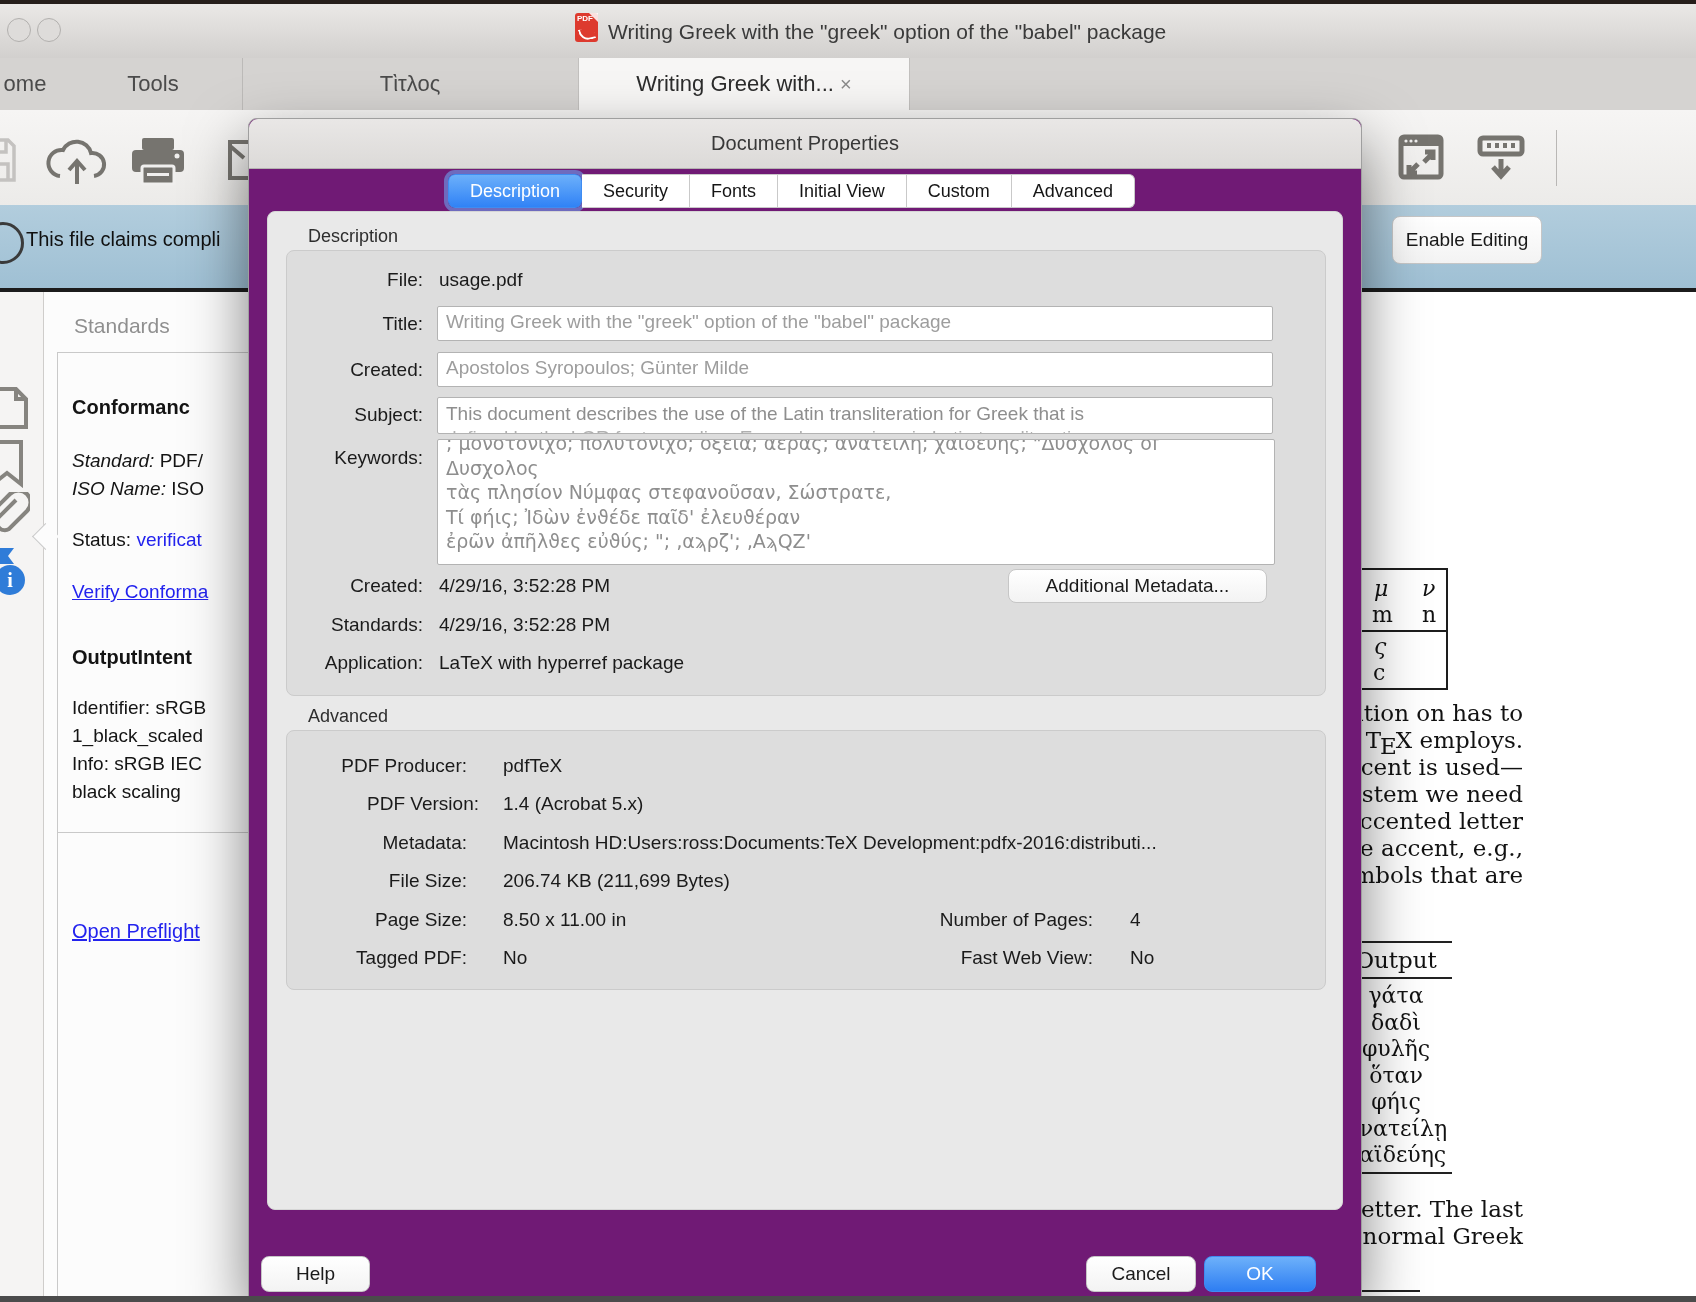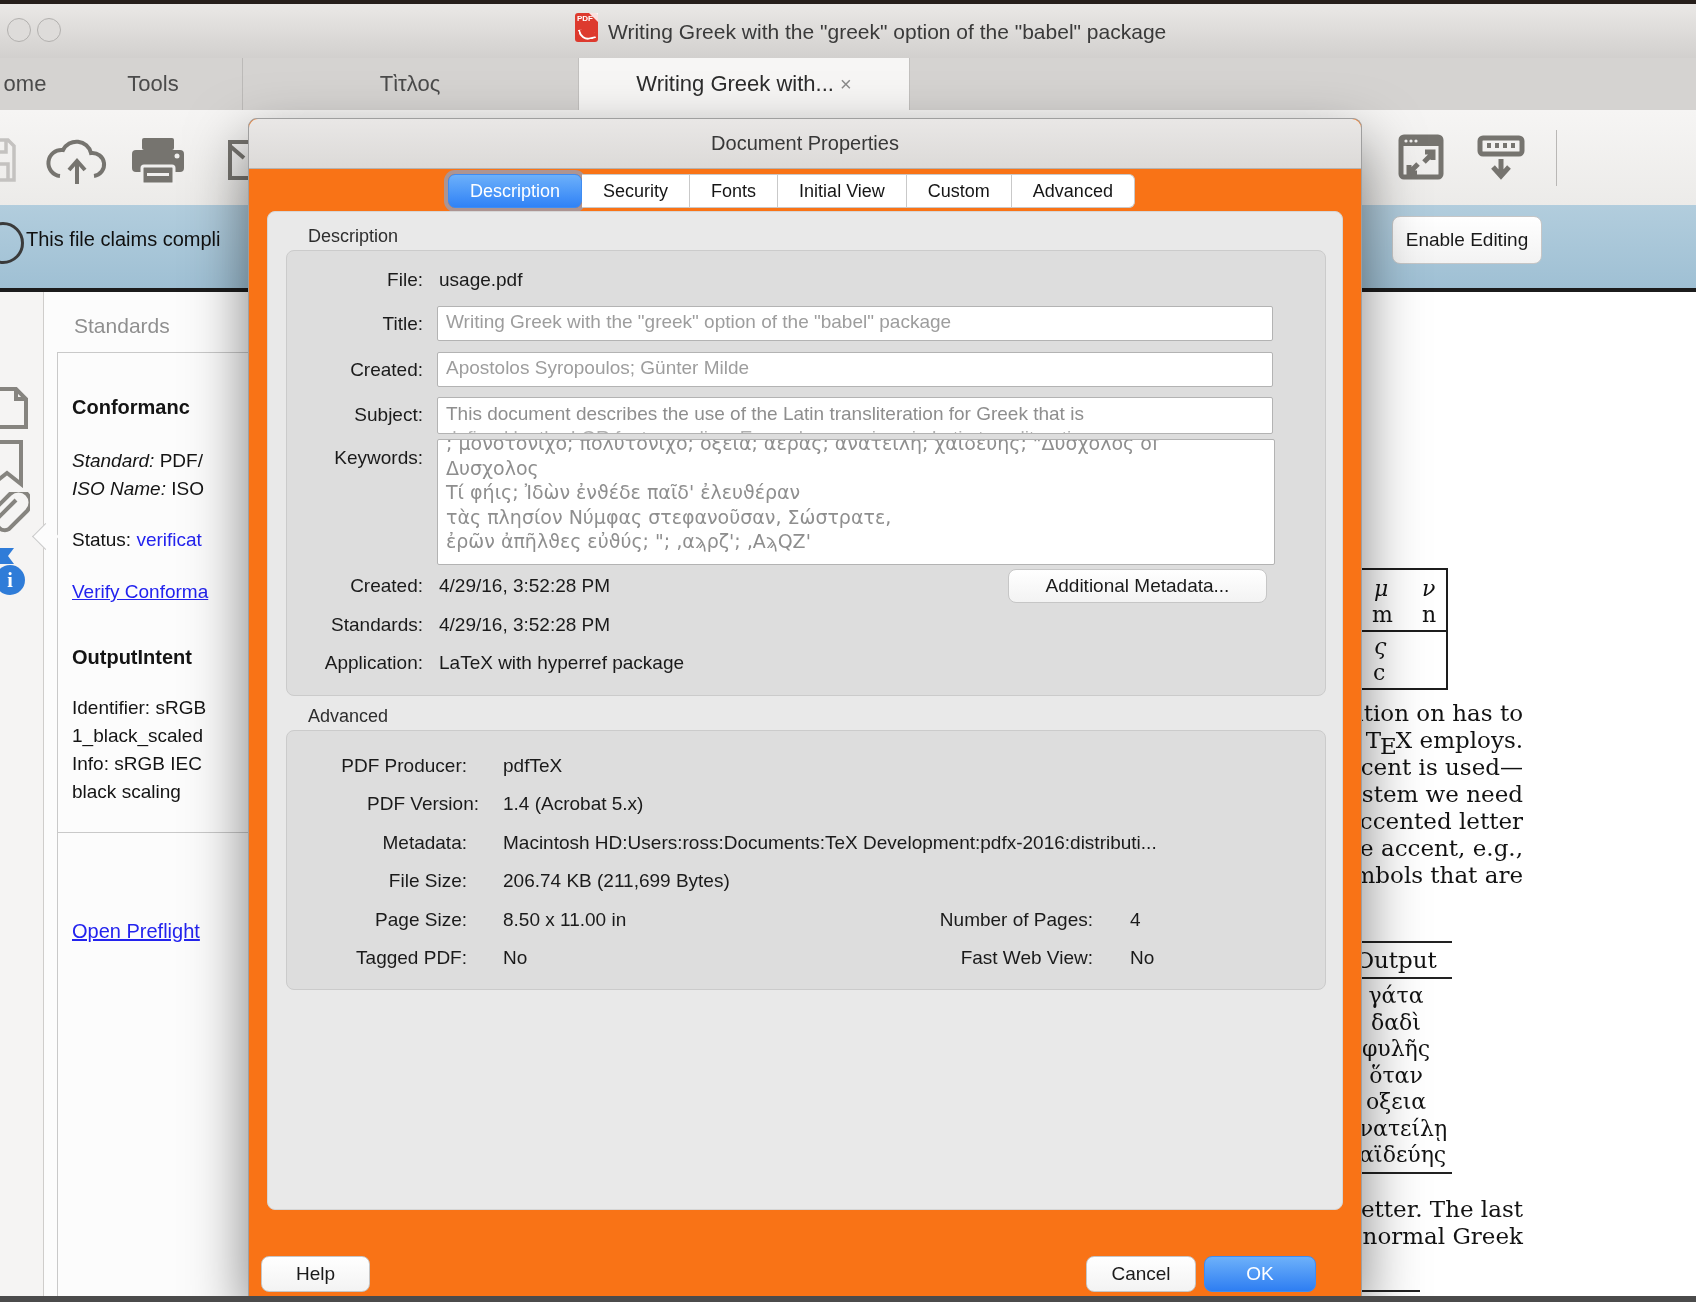--- a/index.html
+++ b/index.html
@@ -49,21 +49,21 @@
   .plink{color:#2323ee;text-decoration:underline;cursor:pointer;}
   .pblue{color:#2323ee;}
   .notch{left:36px;top:527px;width:18px;height:18px;background:#fcfcfc;border-left:1px solid #c9c9c9;
     border-bottom:1px solid #c9c9c9;transform:rotate(45deg);}
   
   .page{left:1360px;top:292px;width:336px;height:1004px;background:#fff;}
   .serif{font-family:"DejaVu Serif","Liberation Serif",serif;color:#121212;}
   .rule{background:#222;height:2px;}
   .texE{display:inline-block;transform:translateY(6px);margin:0 -1px;}
   
-  .dialog{left:248px;top:118px;width:1112px;height:1178px;background:#f97316;border-radius:9px 9px 0 0;
+  .dialog{left:248px;top:118px;width:1112px;height:1178px;background:#701a75;border-radius:9px 9px 0 0;
     box-shadow:0 25px 60px rgba(0,0,0,.5);border:1px solid #9f9f9f;border-bottom:none;}
   .dtitle{left:0;top:0;width:100%;height:49px;background:linear-gradient(180deg,#e9e7e6,#dcdad8);
     border-bottom:1px solid #b5b3b1;border-radius:9px 9px 0 0;text-align:center;line-height:49px;
     font-size:20px;color:#383838;}
   .tabs{left:199px;top:55px;height:34px;display:flex;border-radius:6px;}
   .dtab{background:#fff;border:1px solid #c9c9c9;border-left:none;line-height:32px;font-size:18px;
     color:#151515;padding:0 21px;cursor:pointer;}
   .dtab:first-child{border-left:1px solid #c9c9c9;border-radius:6px 0 0 6px;}
   .dtab:last-child{border-radius:0 6px 6px 0;}
   .dtab.sel{background:linear-gradient(180deg,#6cb0fa,#3082f6);border-color:#3e8cf2;color:#fff;
@@ -238,21 +238,21 @@
   <div class="r serif nowrap" style="right:173px;top:862px;font-size:23px;">symbols that are</div>
 
   <div class="r rule" style="left:1340px;top:941px;width:112px;"></div>
   <div class="r serif" style="left:1340px;top:947px;width:112px;text-align:center;font-size:23px;">Output</div>
   <div class="r rule" style="left:1340px;top:977px;width:112px;"></div>
   <div class="r serif" style="left:1332px;top:983px;width:128px;text-align:center;font-size:22px;line-height:26.5px;">
     <div>γάτα</div>
     <div>δαδὶ</div>
     <div>φυλῆς</div>
     <div>ὅταν</div>
-    <div>οξεια</div>
+    <div>φήις</div>
     <div>ἀνατείλῃ</div>
     <div>χαϊδεύης</div>
   </div>
   <div class="r rule" style="left:1340px;top:1172px;width:112px;"></div>
   <div class="r serif nowrap" style="right:173px;top:1196px;font-size:23px;">letter.  The last</div>
   <div class="r serif nowrap" style="right:173px;top:1223px;font-size:23px;">ite normal Greek</div>
   <div class="r rule" style="left:1340px;top:1290px;width:80px;"></div>
 
   <div class="r dialog">
     <div class="r dtitle">Document Properties</div>
@@ -281,22 +281,22 @@
         <div class="r flabel" style="left:0;top:153px;width:136px;">Subject:</div>
         <div class="r finput" style="left:150px;top:146px;width:818px;height:27px;line-height:24px;white-space:normal;color:#8e8e8e;">
           <div class="nowrap">This document describes the use of the Latin transliteration for Greek that is</div>
           <div class="nowrap" style="opacity:.7;">defined by the LGR font encoding. Examples are given in Latin transliteration.</div>
         </div>
 
         <div class="r flabel" style="left:0;top:196px;width:136px;">Keywords:</div>
         <div class="r karea" style="left:150px;top:188px;width:820px;height:124px;">
           <div style="margin-top:-9px;">; μονοτονιχο; πολυτονιχο; οξεια; αερας; ανατειλη; χαιδευης; "Δυσχολος of</div>
           <div>Δυσχολος</div>
+          <div> τὰς πλησίον Νύμφας στεφανοῦσαν, Σώστρατε,</div>
           <div> Τί φήις; Ἰδὼν ἐνϑέδε παῖδ' ἐλευϑέραν</div>
-          <div> τὰς πλησίον Νύμφας στεφανοῦσαν, Σώστρατε,</div>
           <div> ἐρῶν ἀπῆλϑες εὐϑύς; ";  ‚αϡρζ';  ‚ΑϡQZ'</div>
         </div>
 
         <div class="r flabel" style="left:0;top:324px;width:136px;">Created:</div>
         <div class="r fvalue" style="left:152px;top:324px;">4/29/16, 3:52:28 PM</div>
 
         <div class="r flabel" style="left:0;top:363px;width:136px;">Standards:</div>
         <div class="r fvalue" style="left:152px;top:363px;">4/29/16, 3:52:28 PM</div>
 
         <div class="r flabel" style="left:0;top:401px;width:136px;">Application:</div>

